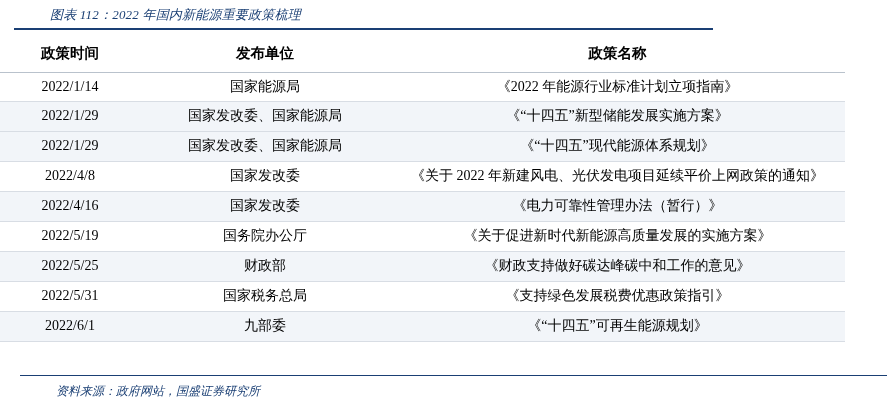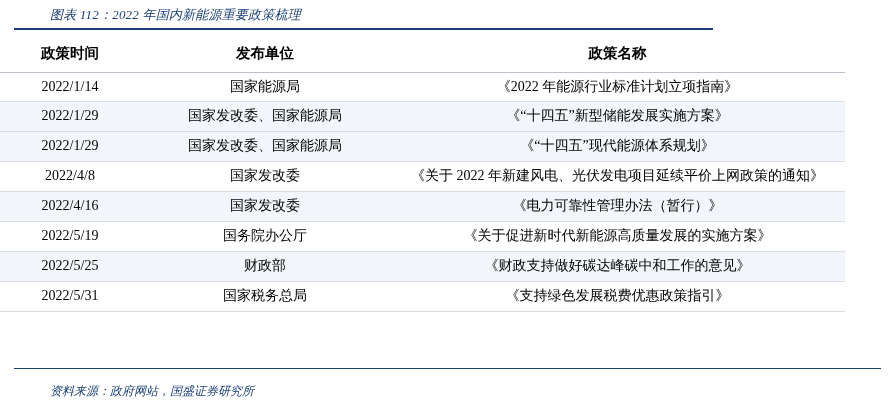--- a/index.html
+++ b/index.html
@@ -65,27 +65,27 @@
   col.c-date { width: 140px; }
   col.c-org  { width: 250px; }
   col.c-name { width: 455px; }
   .wrap-cell {
     padding-left: 10px;
     padding-right: 10px;
   }
   .footer {
     margin: 0 14px;
     border-top: 1.5px solid #1a3f74;
-    padding: 14px 0 0 36px;
+    padding: 7px 0 0 36px;
     font-size: 12px;
     font-style: italic;
     color: #1a3f74;
     font-family: "Liberation Serif", "DejaVu Serif", serif;
     position: absolute;
-    left: 0;
+    left: 6px;
     right: 0;
     bottom: 6px;
     box-sizing: border-box;
     width: 867px;
   }
 </style>
 </head>
 <body>
 
 <div class="figure">
@@ -141,18 +141,23 @@
       <tr class="alt">
         <td>2022/5/25</td>
         <td>财政部</td>
         <td class="wrap-cell">《财政支持做好碳达峰碳中和工作的意见》</td>
       </tr>
       <tr>
         <td>2022/5/31</td>
         <td>国家税务总局</td>
         <td class="wrap-cell">《支持绿色发展税费优惠政策指引》</td>
       </tr>
+      <tr class="alt">
+        <td>2022/6/1</td>
+        <td>九部委</td>
+        <td class="wrap-cell">《“十四五”可再生能源规划》</td>
+      </tr>
     </tbody>
   </table>
 
   <div class="footer">资料来源：政府网站，国盛证券研究所</div>
 
 </div>
 
 </body></html>

